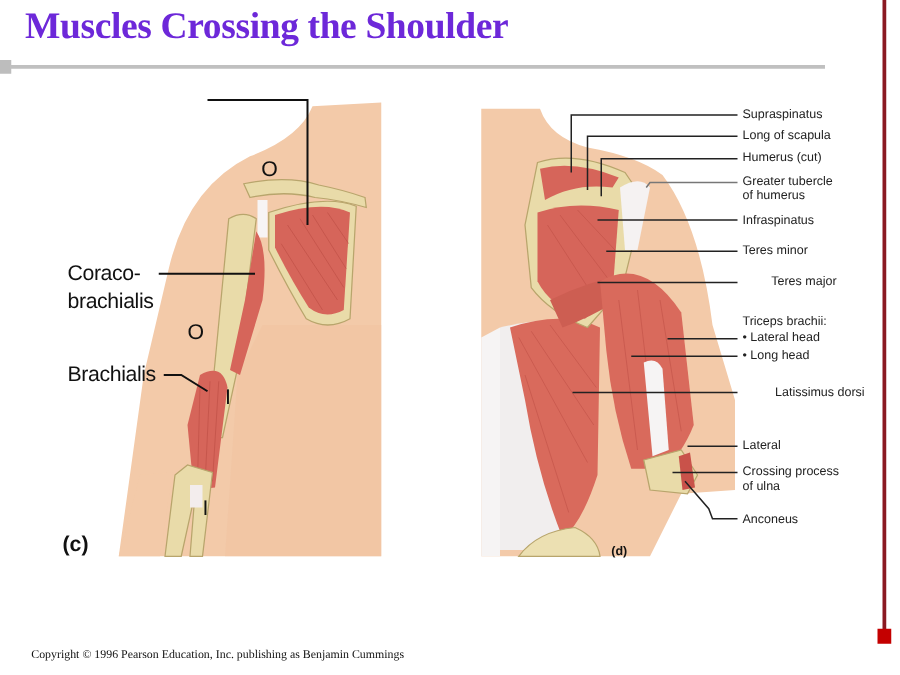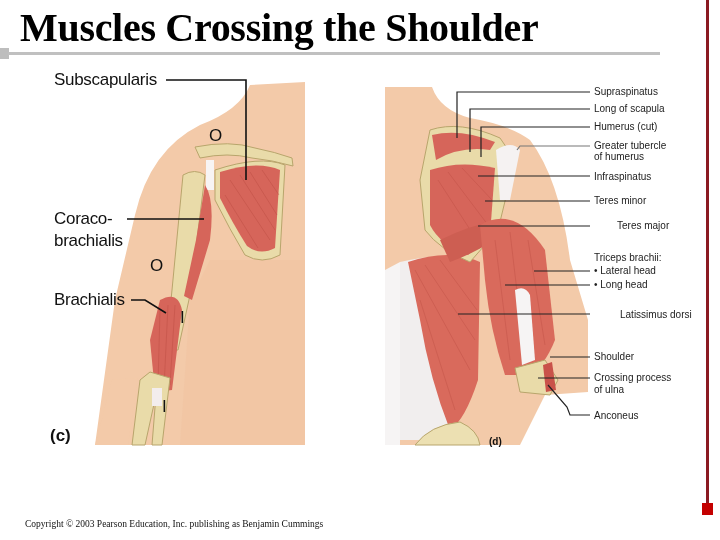--- a/index.html
+++ b/index.html
@@ -1,17 +1,17 @@
 <!DOCTYPE html>
 <html><head>
 <meta charset="utf-8">
 <style>
   html, body { margin: 0; padding: 0; }
   body { width: 720px; height: 540px; background: #ffffff; position: relative; overflow: hidden; font-family: "Liberation Sans", sans-serif; }
-  .title { position: absolute; left: 20px; top: 4px; font-family: "Liberation Serif", serif; font-weight: bold; font-size: 40px; color: #000000; letter-spacing: -0.3px; white-space: nowrap; }
+  .title { position: absolute; left: 20px; top: 4px; font-family: "Liberation Serif", serif; font-weight: bold; font-size: 30px; color: #6d28d9; letter-spacing: -0.3px; white-space: nowrap; }
   .title-rule { position: absolute; left: 8px; top: 52px; width: 652px; height: 3px; background: #c0c0c0; }
   .title-rule-knob { position: absolute; left: 0; top: 48px; width: 9px; height: 11px; background: #bdbdbd; }
   .right-rule { position: absolute; left: 706px; top: 0; width: 3px; height: 505px; background: #8b1a22; }
   .right-rule-knob { position: absolute; left: 702px; top: 503px; width: 11px; height: 12px; background: #c40000; }
   .fig { position: absolute; }
   .lbl { position: absolute; white-space: nowrap; color: #111; }
   .lbl-c { font-size: 17px; line-height: 20px; letter-spacing: -0.3px; }
   .lbl-d { font-size: 10px; line-height: 12px; color: #222; }
   .panel-tag { position: absolute; font-weight: bold; color: #111; }
   .marker { position: absolute; font-size: 17px; color: #111; }
@@ -62,21 +62,20 @@
     <rect x="152" y="388" width="10" height="18" fill="#f3eded"></rect>
 
     <path d="M95 445 L112 380 L138 378 L128 445 Z" fill="#f3caa9" opacity="0.9"></path>
 
     <g stroke="#111" stroke-width="1.6" fill="none">
       <polyline points="166,80 246,80 246,180"></polyline>
       <line x1="127" y1="219" x2="204" y2="219"></line>
       <polyline points="131,300 145,300 166,313"></polyline>
     </g>
   </svg>
-  <div class="lbl lbl-c" style="left:54px;top:70px;">Subscapularis</div>
   <div class="lbl lbl-c" style="left:54px;top:209px;">Coraco-</div>
   <div class="lbl lbl-c" style="left:54px;top:231px;">brachialis</div>
   <div class="lbl lbl-c" style="left:54px;top:290px;">Brachialis</div>
   <div class="marker" style="left:209px;top:126px;">O</div>
   <div class="marker" style="left:150px;top:256px;">O</div>
   <div class="marker" style="left:180px;top:308px;">I</div>
   <div class="marker" style="left:162px;top:397px;">I</div>
   <div class="panel-tag" style="left:50px;top:426px;font-size:17px;">(c)</div>
 </div>
 
@@ -143,20 +142,20 @@
   <div class="lbl lbl-d" style="left:594px;top:121px;">Humerus (cut)</div>
   <div class="lbl lbl-d" style="left:594px;top:140px;">Greater tubercle</div>
   <div class="lbl lbl-d" style="left:594px;top:151px;">of humerus</div>
   <div class="lbl lbl-d" style="left:594px;top:171px;">Infraspinatus</div>
   <div class="lbl lbl-d" style="left:594px;top:195px;text-align:center;">Teres minor</div>
   <div class="lbl lbl-d" style="left:617px;top:220px;">Teres major</div>
   <div class="lbl lbl-d" style="left:594px;top:252px;">Triceps brachii:</div>
   <div class="lbl lbl-d" style="left:594px;top:265px;">• Lateral head</div>
   <div class="lbl lbl-d" style="left:594px;top:279px;">• Long head</div>
   <div class="lbl lbl-d" style="left:620px;top:309px;">Latissimus dorsi</div>
-  <div class="lbl lbl-d" style="left:594px;top:351px;">Shoulder</div>
+  <div class="lbl lbl-d" style="left:594px;top:351px;">Lateral</div>
   <div class="lbl lbl-d" style="left:594px;top:372px;">Crossing process</div>
   <div class="lbl lbl-d" style="left:594px;top:384px;">of ulna</div>
   <div class="lbl lbl-d" style="left:594px;top:410px;">Anconeus</div>
   <div class="panel-tag" style="left:489px;top:436px;font-size:10px;">(d)</div>
 </div>
 
-<div class="copyright">Copyright © 2003 Pearson Education, Inc. publishing as Benjamin Cummings</div>
+<div class="copyright">Copyright © 1996 Pearson Education, Inc. publishing as Benjamin Cummings</div>
 
 </body></html>

